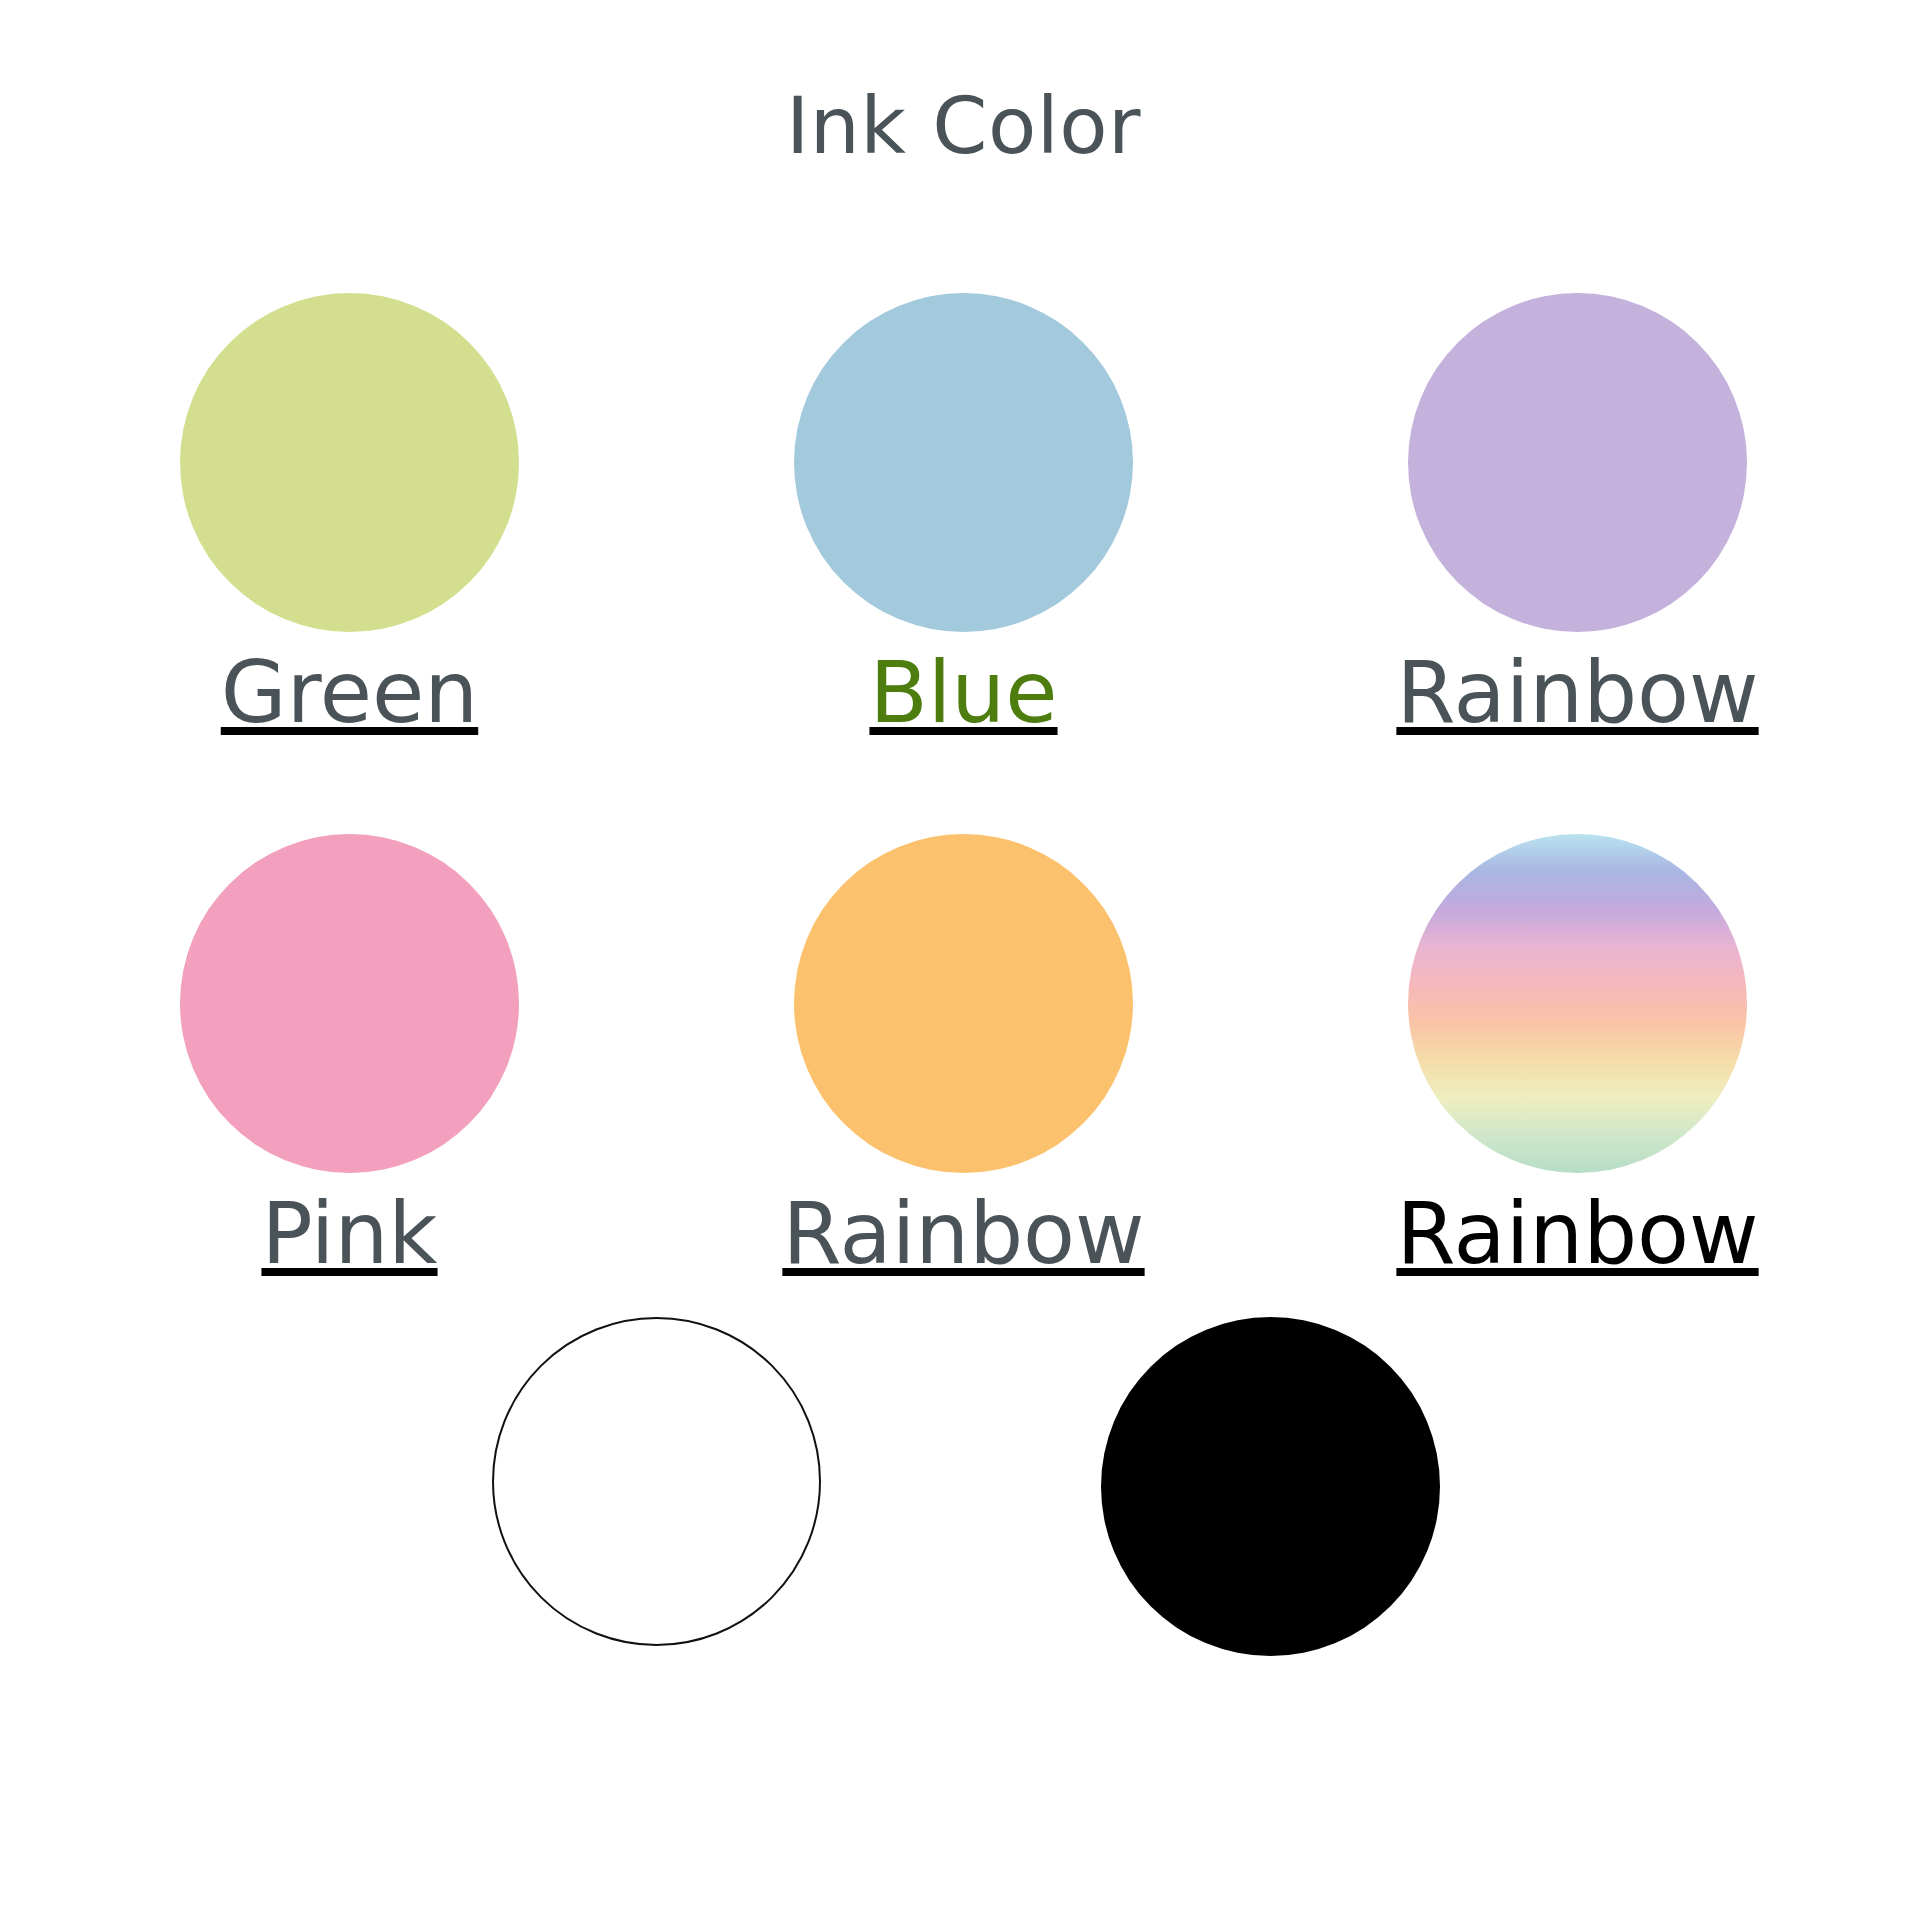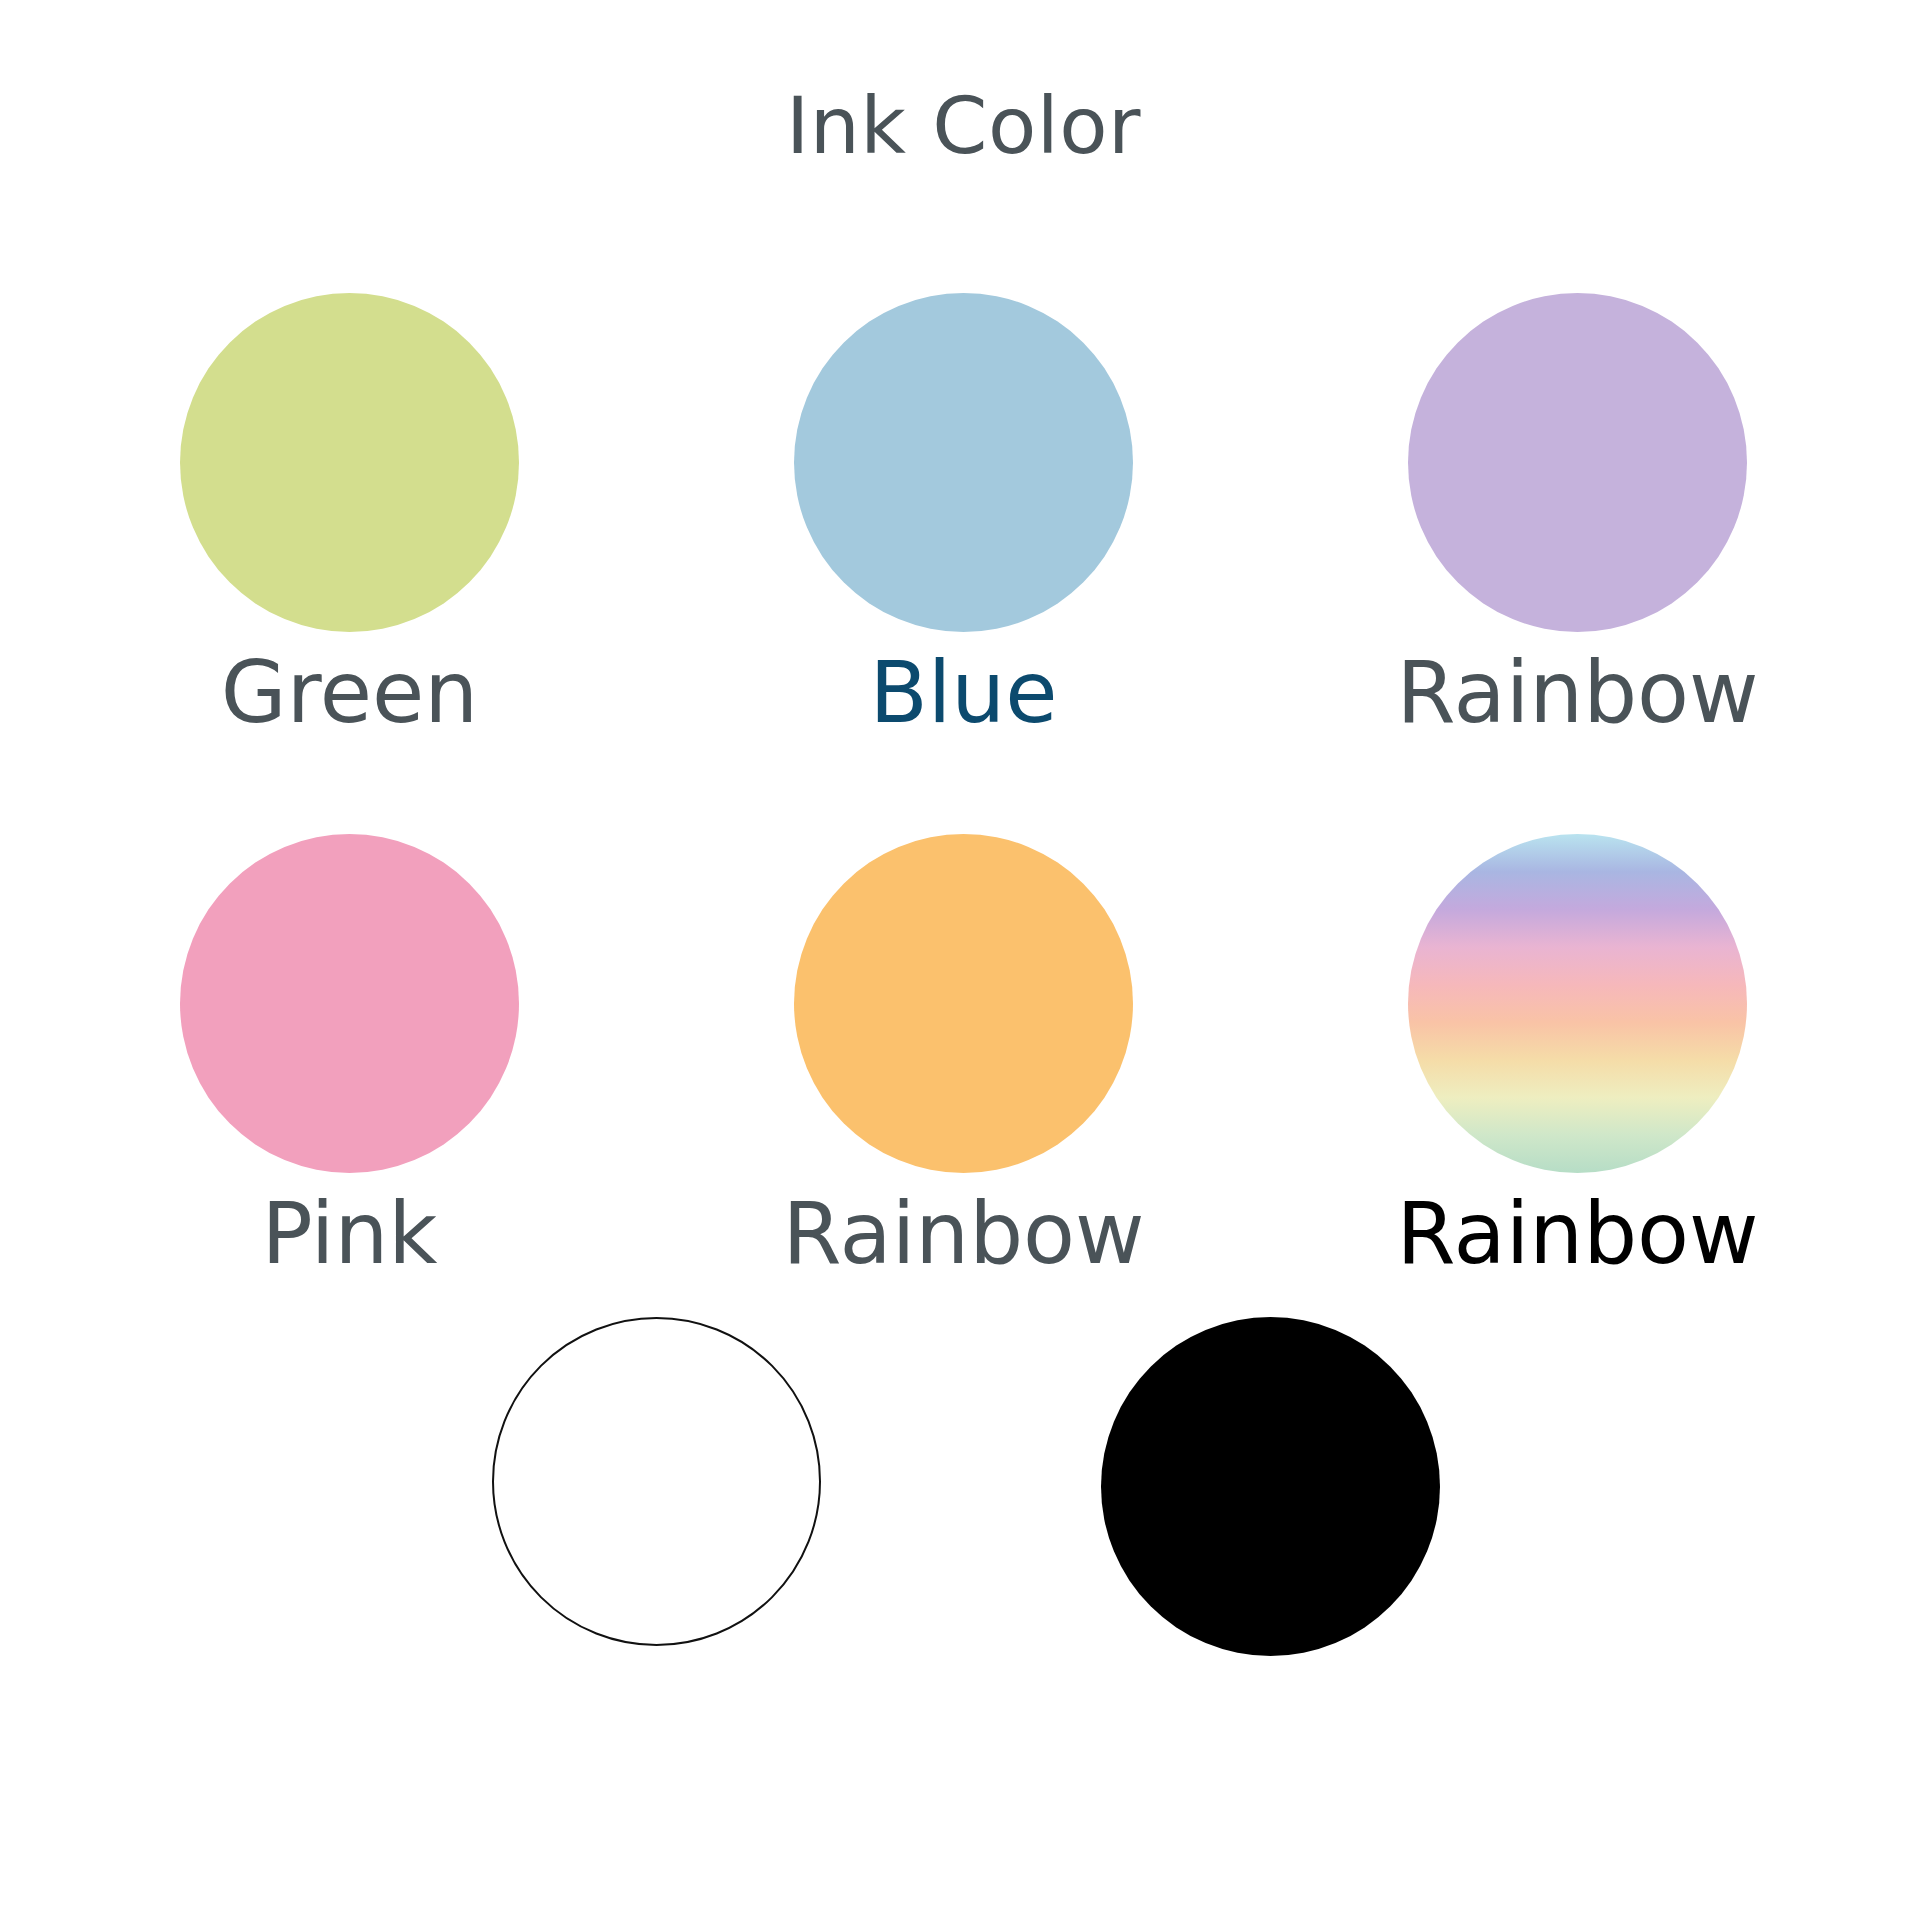--- a/index.html
+++ b/index.html
@@ -38,20 +38,21 @@
   }
 
   
   .swatch-row {
     position: absolute;
     left: 0;
     width: 1927px;
     display: flex;
     justify-content: center;
     align-items: flex-start;
+    text-decoration: underline;
   }
 
   #row-1 { top: 293px; }
   #row-2 { top: 834px; }
   #row-3 { top: 1317px; }
 
   .swatch-cell {
     width: 614px;
     display: flex;
     flex-direction: column;
@@ -96,21 +97,21 @@
 
   <div class="swatch-row" id="row-1">
 
     <div class="swatch-cell">
       <div class="swatch-dot" style="background: rgb(211, 222, 142);"></div>
       <div class="swatch-label" style="color: rgb(74, 83, 88);">Green</div>
     </div>
 
     <div class="swatch-cell">
       <div class="swatch-dot" style="background: rgb(163, 201, 221);"></div>
-      <div class="swatch-label" style="color: #0c4a6e;">Blue</div>
+      <div class="swatch-label" style="color: #4d7c0f;">Blue</div>
     </div>
 
     <div class="swatch-cell">
       <div class="swatch-dot" style="background: rgb(197, 178, 220);"></div>
       <div class="swatch-label" style="color: rgb(74, 83, 88);">Rainbow</div>
     </div>
 
   </div>
 
   <div class="swatch-row" id="row-2">

